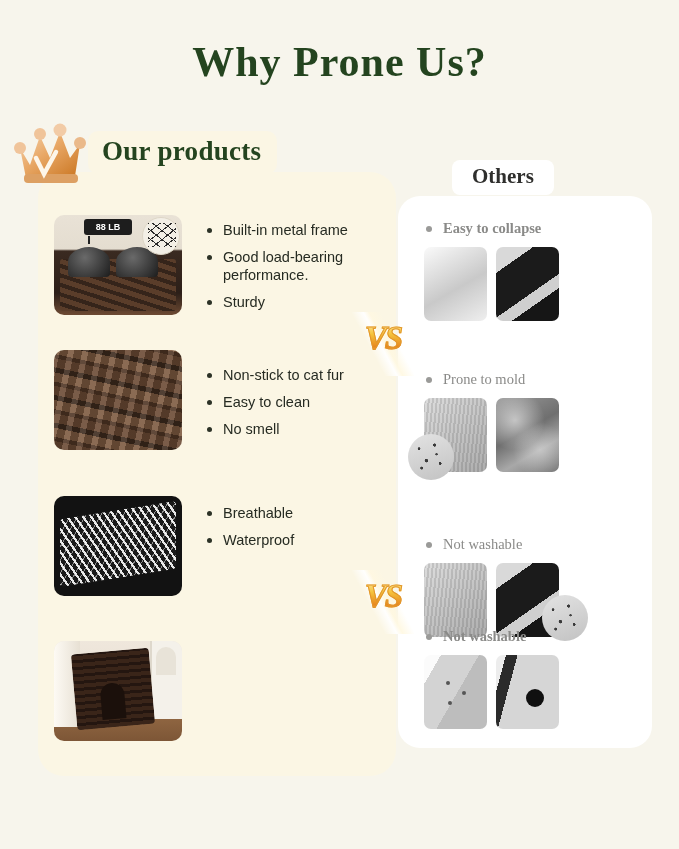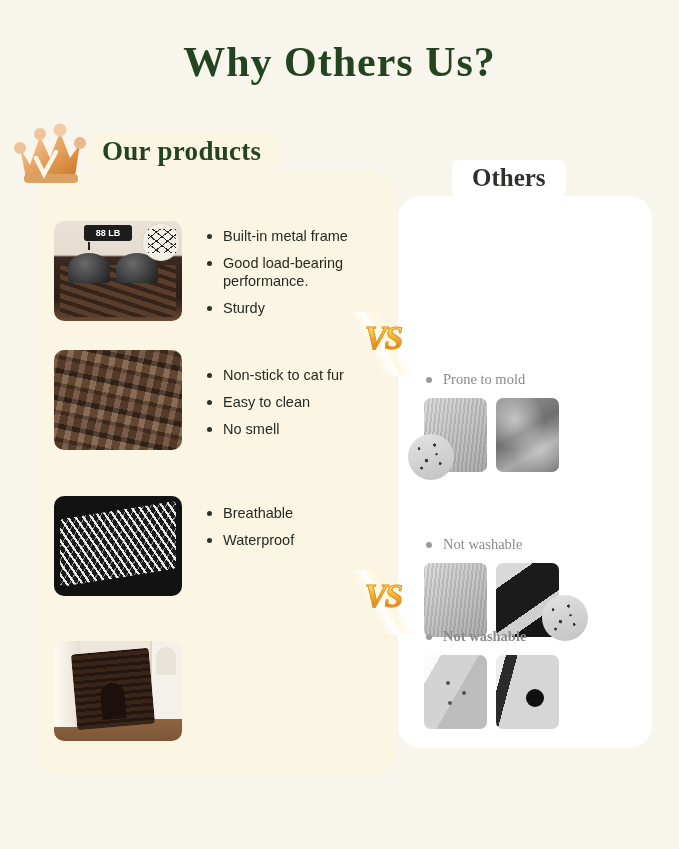--- a/index.html
+++ b/index.html
@@ -46,21 +46,21 @@
     position:absolute;left:398px;top:196px;width:254px;height:552px;
     background:#ffffff;
     border-radius:22px;
   }
   .others-header{
     position:absolute;left:452px;top:160px;
     background:#ffffff;
     border-radius:8px;
     padding:4px 20px 6px 20px;
     font-family:"Liberation Serif", serif;
-    font-weight:bold;font-size:25px;
+    font-weight:bold;font-size:21px;
     color:#2f2f2d;
   }
 
   
   .prow{position:absolute;left:54px;width:340px;}
   .pthumb{
     position:absolute;left:0;top:0;width:128px;height:100px;
     border-radius:10px;overflow:hidden;
   }
   .plist{
@@ -177,21 +177,21 @@
     width:100%;height:100%;
     background:linear-gradient(105deg,#ededed 0 12%,#2b2b2b 12% 26%,#d6d6d6 26% 100%);
     position:relative;
   }
 </style>
 </head>
 <body>
 
 <div class="page">
 
-  <div class="title">Why Others Us?</div>
+  <div class="title">Why Prone Us?</div>
 
   <div class="ours-card"></div>
 
   <svg class="crown" viewBox="0 0 76 70">
     <defs>
       <linearGradient id="cg" x1="0" y1="0" x2="1" y2="1">
         <stop offset="0%" stop-color="#f6d6b2"></stop>
           <stop offset="45%" stop-color="#e8a765"></stop>
         <stop offset="100%" stop-color="#c9741f"></stop>
       </linearGradient>
@@ -200,21 +200,21 @@
     <circle cx="8" cy="30" r="6" fill="#f0c49a"></circle>
       <circle cx="28" cy="16" r="6" fill="#f0c49a"></circle>
     <circle cx="48" cy="12" r="6.5" fill="#f2cba6"></circle>
       <circle cx="68" cy="25" r="6" fill="#eab98a"></circle>
     <rect x="12" y="56" width="54" height="9" rx="4" fill="#dda063"></rect>
     <path d="M24 40 L32 56 L44 34" stroke="#fdf6ea" stroke-width="4.5" fill="none" stroke-linecap="round"></path>
   </svg>
 
   <div class="ours-header">Our products</div>
 
-  <div class="prow" style="top:221px;height:105px;padding-left:36px;">
+  <div class="prow" style="top:215px;height:105px;padding-left:36px;">
     <div class="pthumb">
       <div class="tex-basket">
         <div style="position:absolute;left:6px;top:44px;width:116px;height:52px;background:repeating-linear-gradient(18deg,#5a3d2a 0 5px,#35241a 5px 9px);border-radius:3px;"></div>
         <div style="position:absolute;left:14px;top:32px;width:42px;height:30px;border-radius:50% 50% 4px 4px;background:radial-gradient(circle at 40% 35%,#6a6a6a,#1c1c1c);"></div>
         <div style="position:absolute;left:62px;top:32px;width:42px;height:30px;border-radius:50% 50% 4px 4px;background:radial-gradient(circle at 40% 35%,#6a6a6a,#1c1c1c);"></div>
         <div style="position:absolute;left:30px;top:4px;width:48px;height:16px;border-radius:3px;background:#1d1d1d;color:#fff;font-size:9px;font-weight:bold;text-align:center;line-height:16px;">88 LB</div>
         <div style="position:absolute;left:34px;top:21px;width:40px;height:8px;background:linear-gradient(90deg,#222 0 2px,transparent 2px 6px) repeat-x;"></div>
         <div style="position:absolute;right:2px;top:2px;width:36px;height:36px;border-radius:50%;background:#f3efe6;border:1px solid #ddd6c6;"></div>
         <div style="position:absolute;right:6px;top:8px;width:28px;height:24px;background:repeating-linear-gradient(38deg,#2a2a2a 0 1px,transparent 1px 7px),repeating-linear-gradient(-38deg,#2a2a2a 0 1px,transparent 1px 7px);"></div>
       </div>
@@ -260,20 +260,31 @@
         <div style="position:absolute;left:20px;top:10px;width:78px;height:76px;transform:rotate(-5deg);border-radius:4px;
           background:repeating-linear-gradient(0deg,#3a2519 0 4px,#241610 4px 7px),repeating-linear-gradient(90deg,rgba(255,255,255,.10) 0 3px,rgba(0,0,0,.3) 3px 7px);"></div>
         <div style="position:absolute;left:47px;top:42px;width:24px;height:36px;border-radius:12px 12px 0 0;background:#1b100b;transform:rotate(-5deg);"></div>
       </div>
     </div>
   </div>
 
   <div class="others-card"></div>
   <div class="others-header">Others</div>
 
+  <div class="orow" style="top:220px;">
+    <div class="olabel">Easy to collapse</div>
+    <div class="oimgs">
+      <div class="oimg a">
+          <div class="gray-mold" style="background:linear-gradient(150deg,#fafafa,#c9c9c9 55%,#efefef);"></div>
+        </div>
+      <div class="oimg b">
+          <div class="gray-dark"></div>
+        </div>
+    </div>
+  </div>
 
   <div class="orow" style="top:371px;">
     <div class="olabel" style="font-weight:normal;">Prone to mold</div>
     <div class="oimgs">
       <div class="oimg a">
           <div class="gray-fabric"></div>
         </div>
       <div class="oimg b">
           <div class="gray-mold"></div>
         </div>

